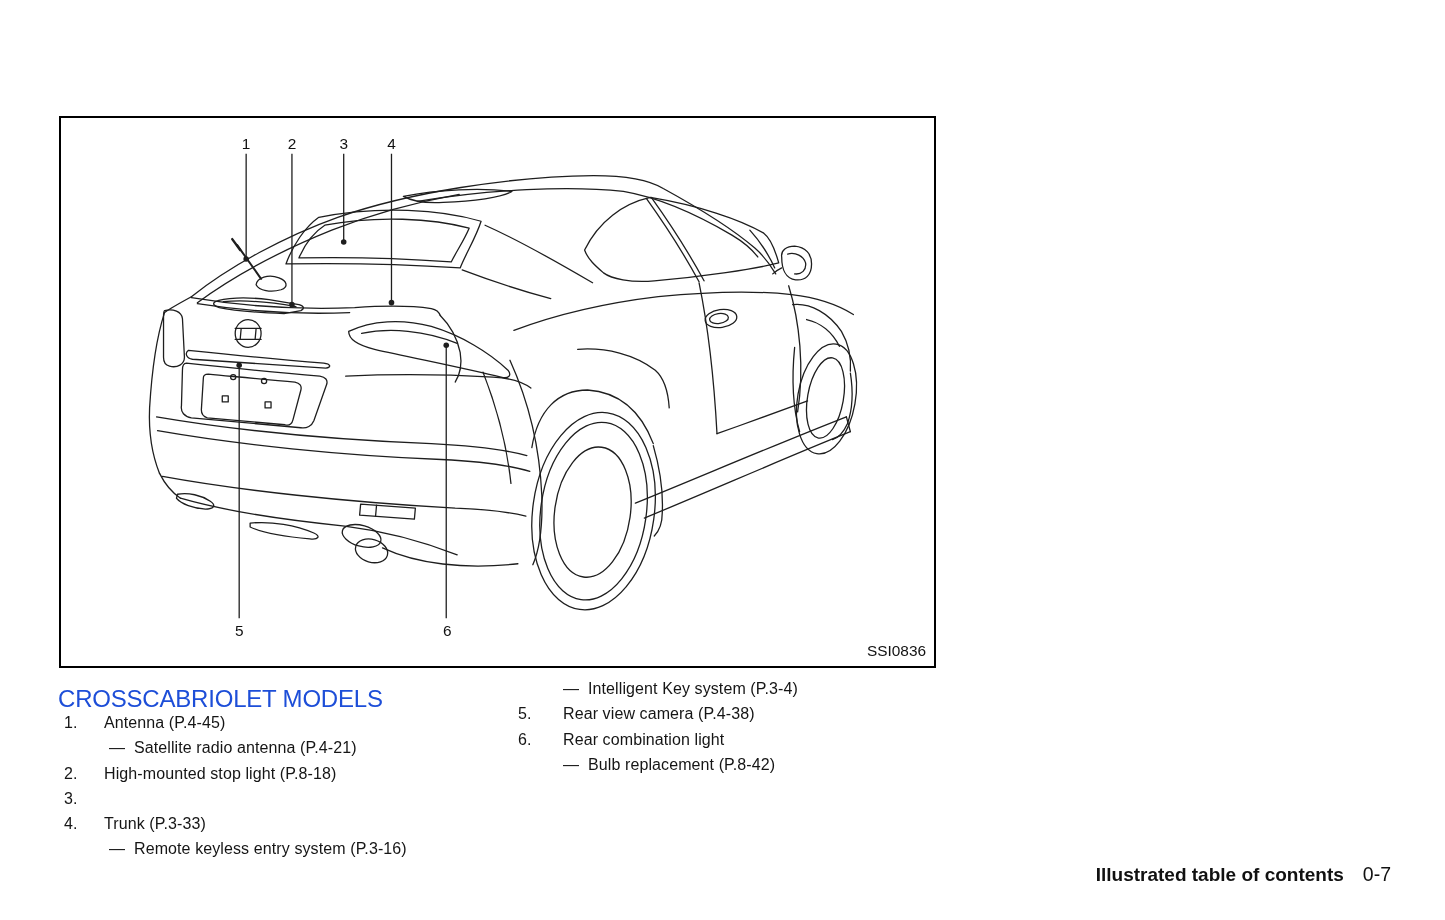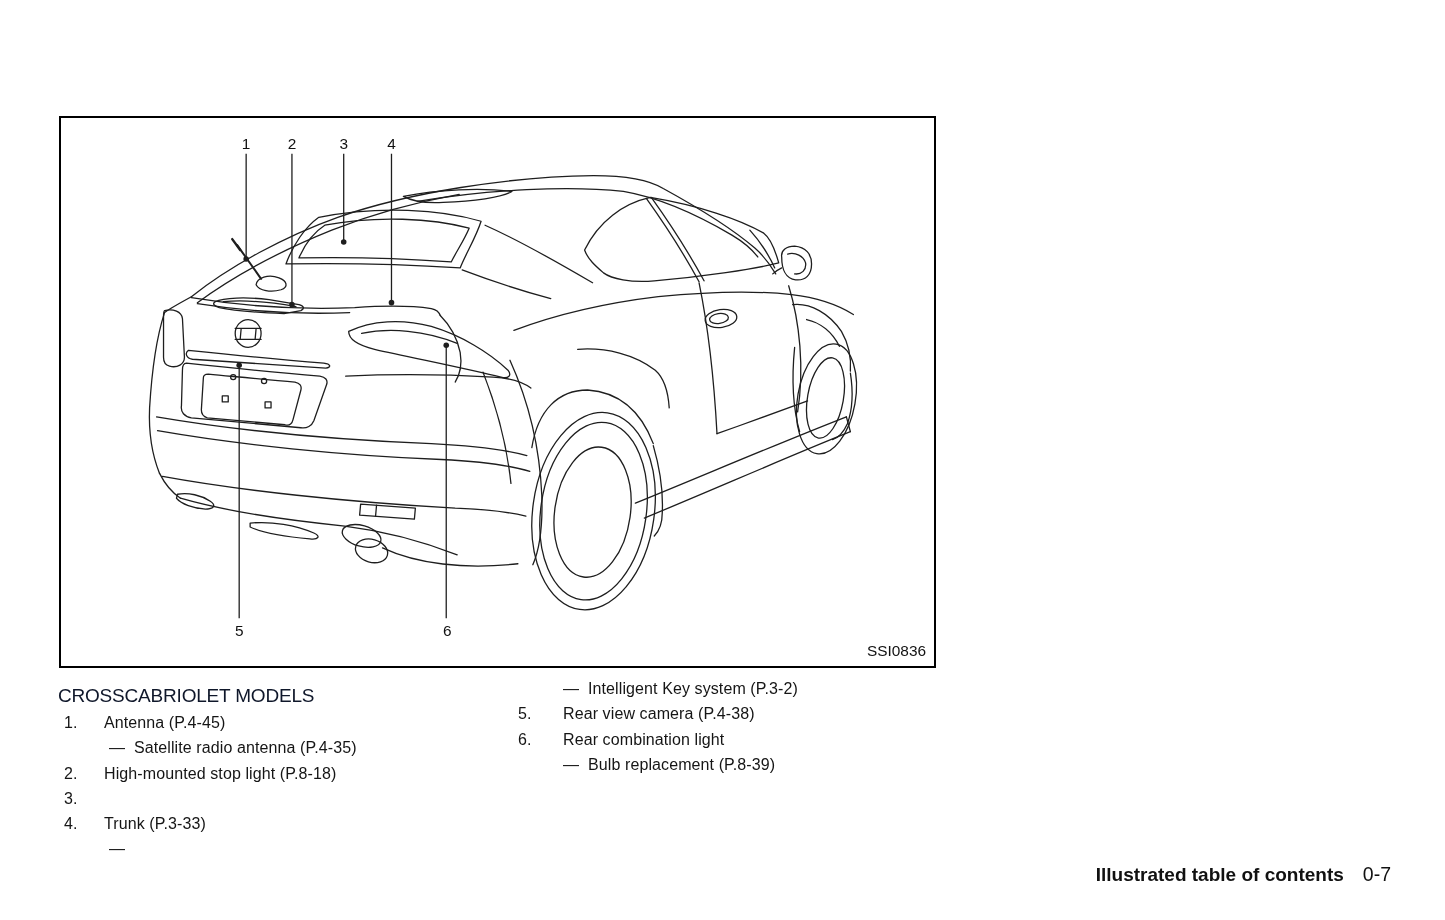--- a/index.html
+++ b/index.html
@@ -7,22 +7,22 @@
         font-family:"Liberation Sans", sans-serif;color:#161616;}
   #figure-box{position:absolute;left:59px;top:116px;width:877px;height:552px;
               border:2px solid #000;box-sizing:border-box;background:#fff;}
   #figure-box svg{display:block;width:100%;height:100%;}
   .ln{stroke:#1e1e1e;stroke-width:1.3;fill:none;stroke-linecap:round;stroke-linejoin:round;}
   .thick{stroke-width:2.4;}
   .callout-line{stroke:#1e1e1e;stroke-width:1.3;fill:none;}
   .callout-dot{fill:#1e1e1e;stroke:none;}
   .callout-num{font-family:"Liberation Sans",sans-serif;font-size:15.5px;fill:#111;}
   .img-code{font-family:"Liberation Sans",sans-serif;font-size:15.5px;fill:#111;}
-  #section-heading{position:absolute;left:58px;top:685px;font-size:19px;
-                   letter-spacing:-0.2px;color:#0f172a;}
+  #section-heading{position:absolute;left:58px;top:685px;font-size:24px;
+                   letter-spacing:-0.2px;color:#1d4ed8;}
   .col{position:absolute;font-size:16px;line-height:25.3px;color:#151515;letter-spacing:0.1px;}
   #left-col{left:59px;top:710px;width:470px;}
   #right-col{left:518px;top:676px;width:440px;}
   .row{display:flex;}
   .num{width:45px;padding-left:5px;box-sizing:border-box;flex:none;}
   #right-col .num{padding-left:0;}
   .sub{padding-left:50px;}
   #right-col .sub{padding-left:45px;}
   .dash{width:25px;flex:none;}
   #footer{position:absolute;top:863px;right:54px;font-size:19px;white-space:nowrap;color:#111;}
@@ -173,54 +173,55 @@
 
   <div id="section-heading">CROSSCABRIOLET MODELS</div>
 
   <div id="left-col" class="col">
     <div class="row">
       <span class="num">1.</span>
       <span class="txt">Antenna (P.4-45)</span>
     </div>
     <div class="row sub">
       <span class="dash">—</span>
-      <span class="txt">Satellite radio antenna (P.4-35)</span>
+      <span class="txt">Satellite radio antenna (P.4-21)</span>
     </div>
     <div class="row">
       <span class="num">2.</span>
       <span class="txt">High-mounted stop light (P.8-18)</span>
     </div>
     <div class="row">
       <span class="num">3.</span>
     </div>
     <div class="row">
       <span class="num">4.</span>
       <span class="txt">Trunk (P.3-33)</span>
     </div>
     <div class="row sub">
       <span class="dash">—</span>
+      <span class="txt">Remote keyless entry system (P.3-16)</span>
     </div>
   </div>
 
   <div id="right-col" class="col">
     <div class="row sub">
       <span class="dash">—</span>
-      <span class="txt">Intelligent Key system (P.3-2)</span>
+      <span class="txt">Intelligent Key system (P.3-4)</span>
     </div>
     <div class="row">
       <span class="num">5.</span>
       <span class="txt">Rear view camera (P.4-38)</span>
     </div>
     <div class="row">
       <span class="num">6.</span>
       <span class="txt">Rear combination light</span>
     </div>
     <div class="row sub">
       <span class="dash">—</span>
-      <span class="txt">Bulb replacement (P.8-39)</span>
+      <span class="txt">Bulb replacement (P.8-42)</span>
     </div>
   </div>
 
   <div id="footer">
     <span class="f-title">Illustrated table of contents</span><span class="f-page">0-7</span>
   </div>
 
 </div>
 
 </body></html>

